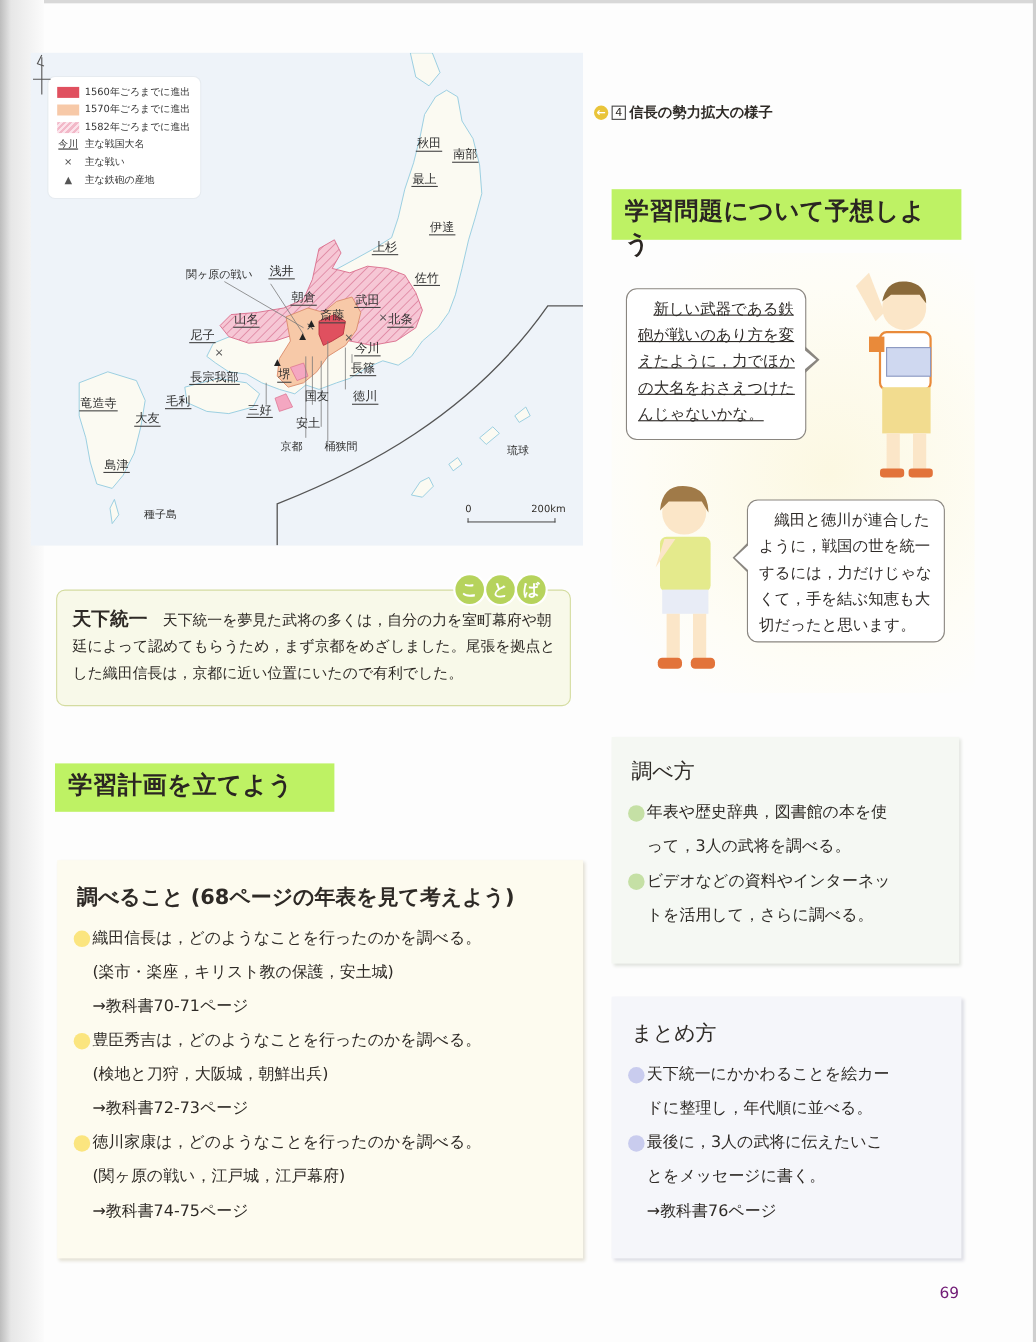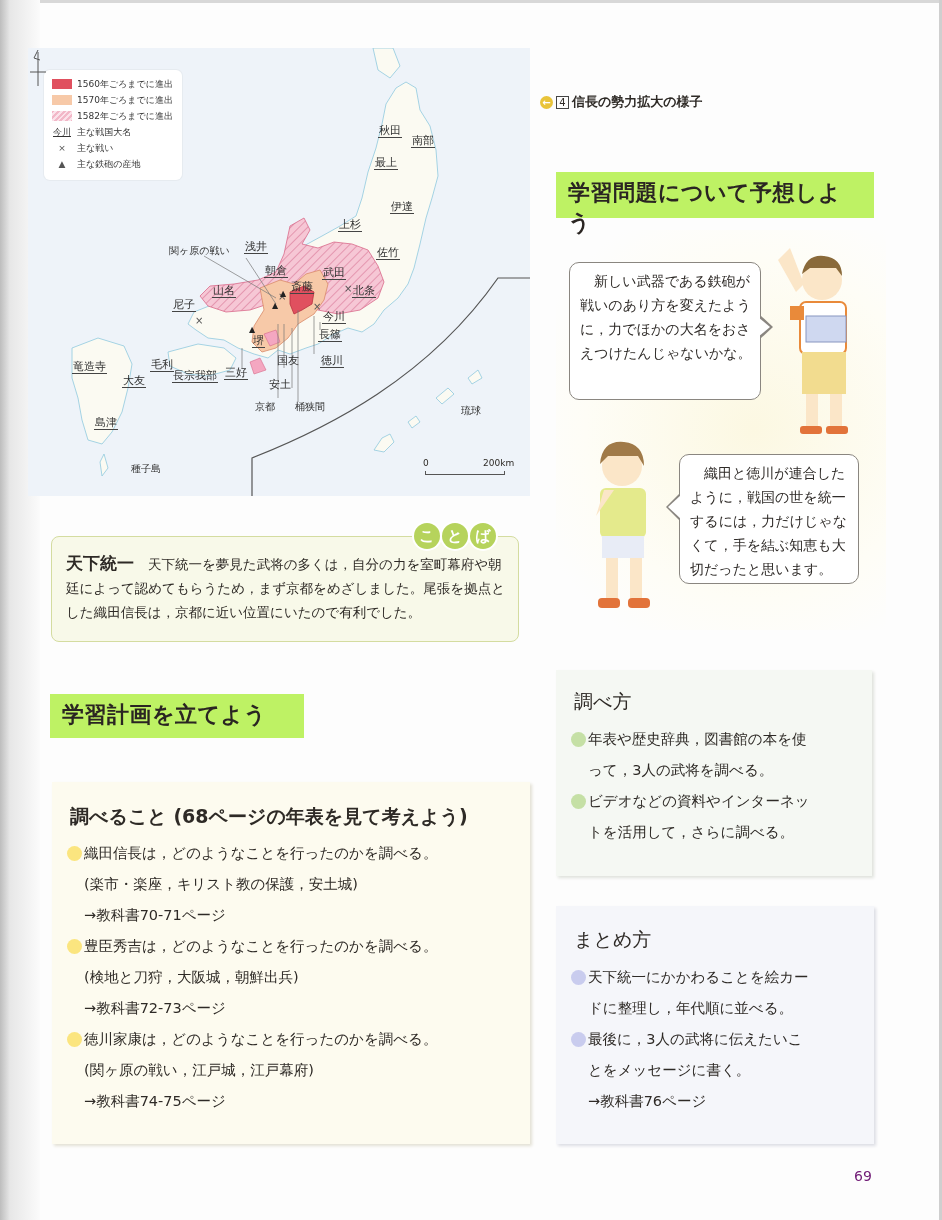--- a/index.html
+++ b/index.html
@@ -78,21 +78,21 @@
     padding: 6px 12px; line-height: 30px;
   }
   .head-predict { left: 556px; top: 172px; width: 318px; height: 46px; }
   .head-plan { left: 50px; top: 694px; width: 254px; height: 44px; }
 
   
   .bubble {
     position: absolute; background: #fff; border: 1.5px solid #8a8680; border-radius: 10px;
     font-size: 14px; line-height: 24px; padding: 6px 8px 6px 10px; color: #2f2b28;
   }
-  .bubble-1 { left: 569px; top: 262px; width: 192px; height: 138px; }
+  .bubble-1 { left: 569px; top: 262px; width: 164px; height: 138px; text-decoration: underline; }
   .bubble-2 { left: 679px; top: 454px; width: 180px; height: 130px; }
   .bubble p { text-indent: 1em; }
   .tail-right {
     position: absolute; right: -13px; top: 52px; width: 0; height: 0;
     border-top: 12px solid transparent; border-bottom: 12px solid transparent;
     border-left: 13px solid #8a8680;
   }
   .tail-right::after {
     content: ""; position: absolute; left: -15px; top: -10px;
     border-top: 10px solid transparent; border-bottom: 10px solid transparent;
@@ -275,21 +275,21 @@
   <div class="map-label" style="left:294px; top:262px;">今川</div>
   <div class="map-label" style="left:292px; top:306px;">徳川</div>
   <div class="map-label" style="left:290px; top:280px;">長篠</div>
   <div class="map-label" style="left:262px; top:232px;">斎藤</div>
   <div class="map-label" style="left:236px; top:216px;">朝倉</div>
   <div class="map-label" style="left:216px; top:192px;">浅井</div>
   <div class="map-label plain small" style="left:140px; top:196px;">関ヶ原の戦い</div>
   <div class="map-label" style="left:184px; top:236px;">山名</div>
   <div class="map-label" style="left:144px; top:250px;">尼子</div>
   <div class="map-label" style="left:122px; top:270px;margin-top:40px;">毛利</div>
-  <div class="map-label" style="left:144px; top:321px;text-align:center;">長宗我部</div>
+  <div class="map-label" style="left:144px; top:288px;text-align:center;">長宗我部</div>
   <div class="map-label" style="left:224px; top:286px;">堺</div>
   <div class="map-label" style="left:196px; top:318px;">三好</div>
   <div class="map-label plain" style="left:248px; top:306px;">国友</div>
   <div class="map-label plain" style="left:240px; top:330px;">安土</div>
   <div class="map-label plain small" style="left:226px; top:352px;">京都</div>
   <div class="map-label plain small" style="left:266px; top:352px;">桶狭間</div>
   <div class="map-label" style="left:44px; top:312px;">竜造寺</div>
   <div class="map-label" style="left:94px; top:326px;">大友</div>
   <div class="map-label" style="left:66px; top:368px;">島津</div>
   <div class="map-label plain small" style="left:102px; top:414px;">種子島</div>

